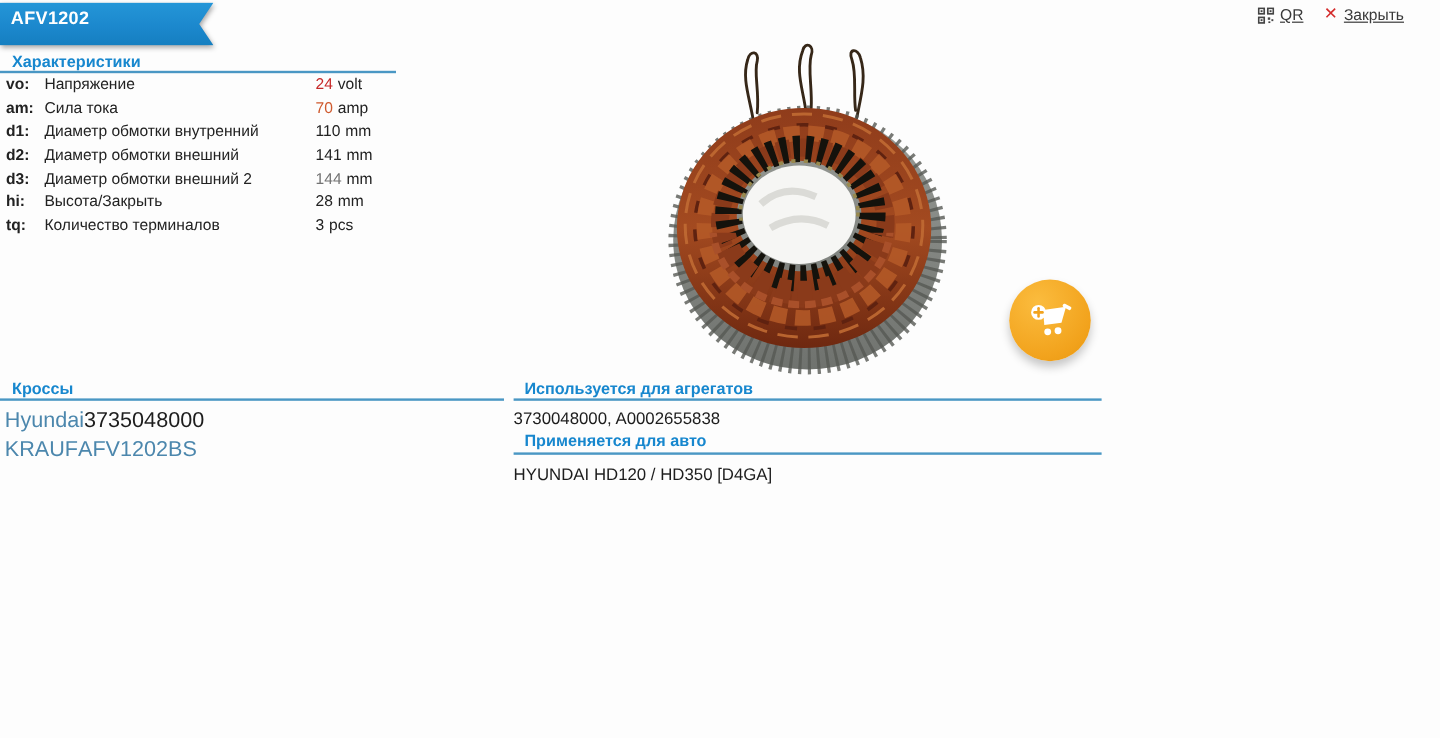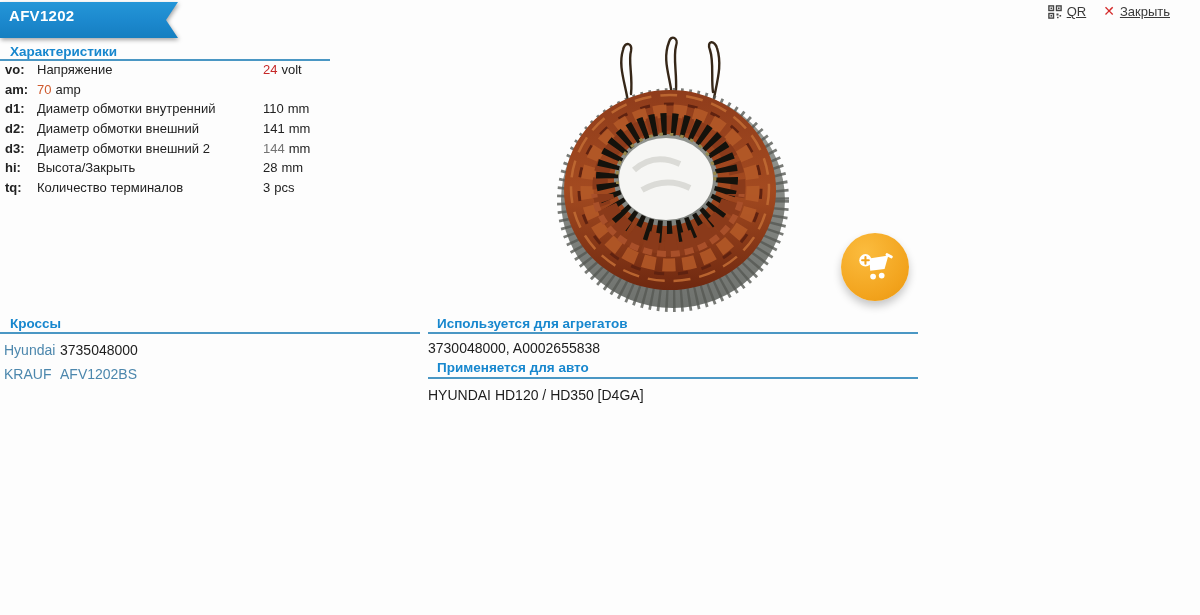--- a/index.html
+++ b/index.html
@@ -36,21 +36,21 @@
   .sec-title{position:absolute;font-size:13.5px;font-weight:bold;color:var(--heading-blue);white-space:nowrap;}
   .rule{position:absolute;height:2px;background:var(--rule-blue);}
   
   .char-table{position:absolute;left:0;top:62px;width:330px;}
   .char-row{display:flex;align-items:flex-start;height:19.7px;font-size:13px;padding-left:5px;}
   .char-key{width:32px;font-weight:bold;}
   .char-label{width:226px;}
   .char-num{}
   .char-unit{margin-left:4px;}
   
-  .cross-rows{position:absolute;left:4px;top:338px;font-size:14px;}
+  .cross-rows{position:absolute;left:4px;top:338px;font-size:18px;}
   .cross-row{height:24px;display:flex;align-items:center;}
   .cross-brand{display:inline-block;min-width:56px;color:var(--link-blue);cursor:pointer;}
   .cross-num{color:#1d1d1d;}
   .cross-num.link{color:var(--link-blue);cursor:pointer;}
   
   .plain-val{position:absolute;font-size:14px;color:#1d1d1d;white-space:nowrap;text-align:center;}
   
   .photo{position:absolute;left:548px;top:32px;width:250px;height:282px;}
   
   .cart-btn{
@@ -95,20 +95,21 @@
 
 <div class="char-table">
   <div class="char-row">
     <span class="char-key">vo:</span>
     <span class="char-label">Напряжение</span>
     <span class="char-num" style="color: rgb(198, 40, 40);">24</span>
     <span class="char-unit">volt</span>
   </div>
   <div class="char-row">
     <span class="char-key">am:</span>
+    <span class="char-label">Сила тока</span>
     <span class="char-num" style="color: rgb(207, 90, 46);">70</span>
     <span class="char-unit">amp</span>
   </div>
   <div class="char-row">
     <span class="char-key">d1:</span>
     <span class="char-label">Диаметр обмотки внутренний</span>
     <span class="char-num" style="color: rgb(34, 34, 34);">110</span>
     <span class="char-unit">mm</span>
   </div>
   <div class="char-row">

